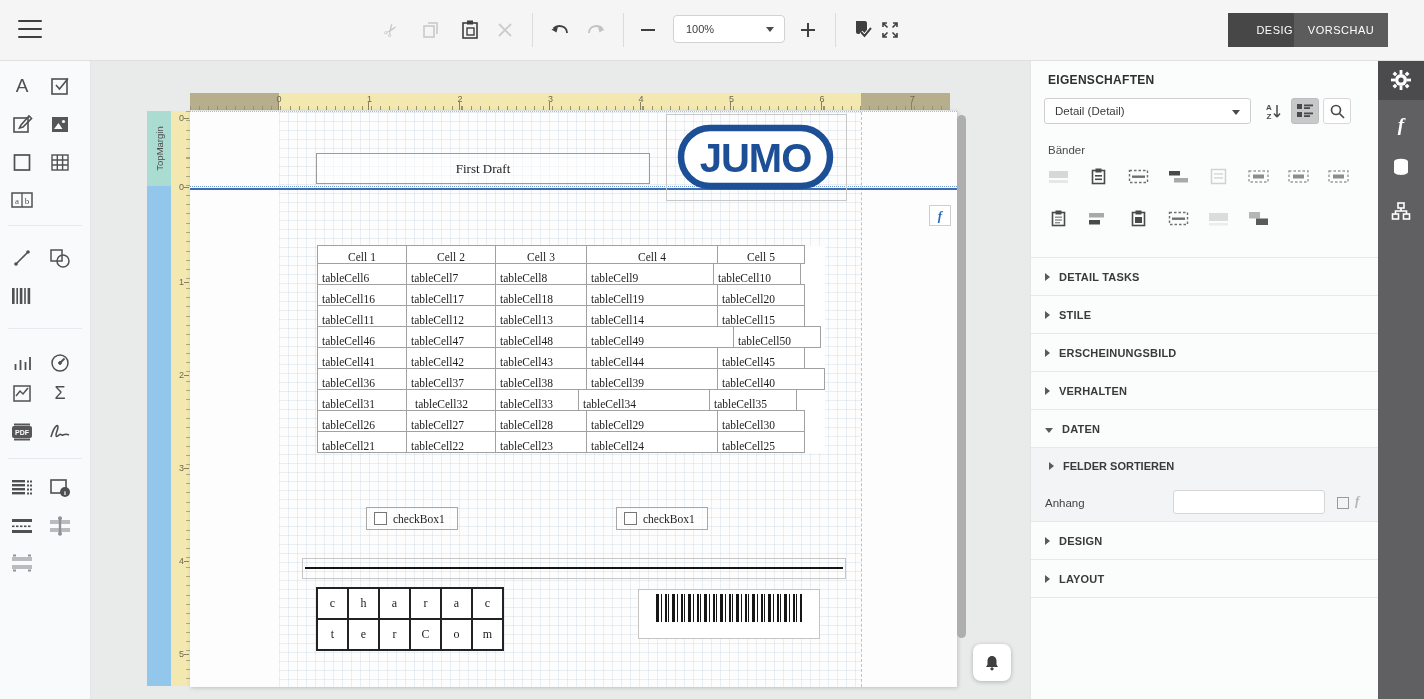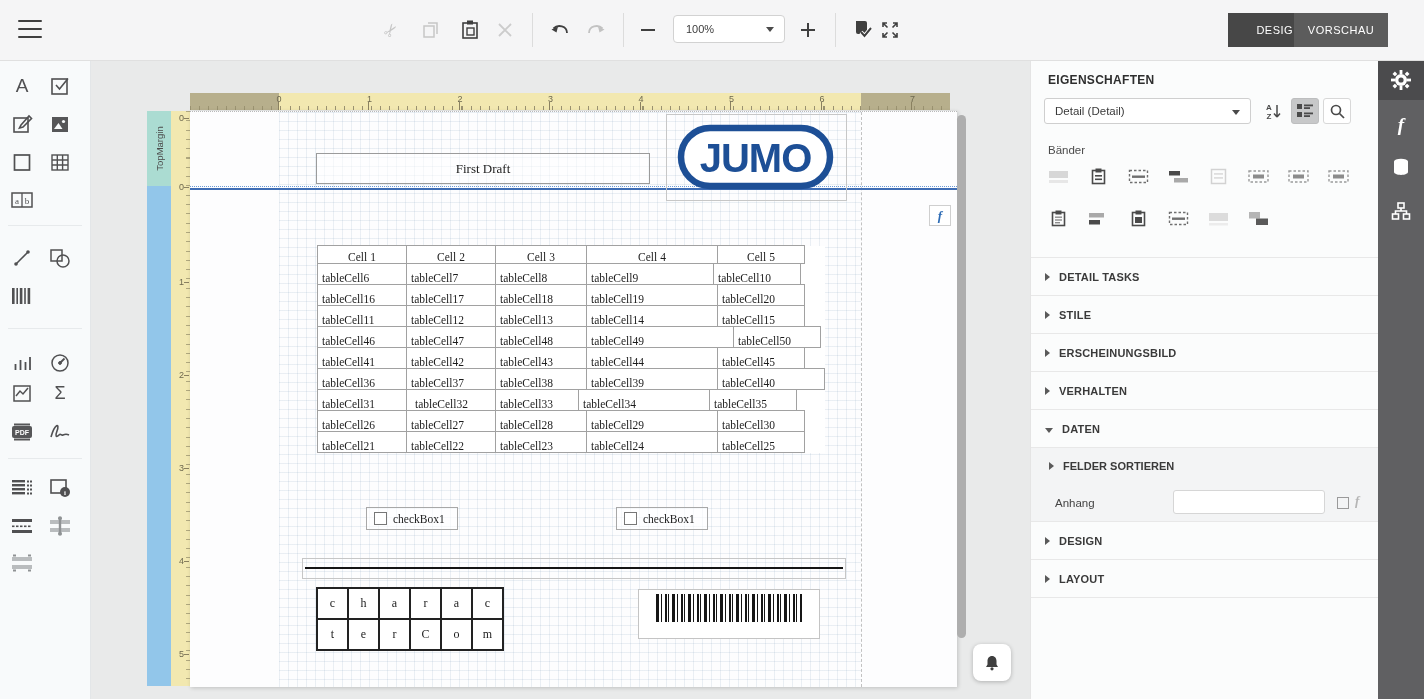--- a/index.html
+++ b/index.html
@@ -110,21 +110,21 @@
   .sec{position:relative;height:37px;border-top:1px solid #e8e8e8;display:flex;align-items:center;cursor:pointer;}
   .sec .tri{width:0;height:0;border-top:4px solid transparent;border-bottom:4px solid transparent;
       border-left:5px solid #5a5a5a;margin:0 9px 0 14px;}
   .sec.open .tri{border-left:4px solid transparent;border-right:4px solid transparent;border-top:5px solid #5a5a5a;border-bottom:none;margin-top:3px;}
   .sec span{font-size:11px;font-weight:bold;color:#3a3a3a;letter-spacing:.2px;}
   .subblock{background:#f3f4f5;border-top:1px solid #e8e8e8;}
   .subsec{position:relative;height:36px;display:flex;align-items:center;cursor:pointer;}
   .subsec .tri{width:0;height:0;border-top:4px solid transparent;border-bottom:4px solid transparent;border-left:5px solid #5a5a5a;margin:0 9px 0 18px;}
   .subsec span{font-size:11px;font-weight:bold;color:#3a3a3a;}
   .anhang-row{position:relative;height:37px;display:flex;align-items:center;}
-  .anhang-row label{font-size:11.5px;color:#444;margin-left:24px;}
+  .anhang-row label{font-size:11.5px;color:#444;margin-left:14px;}
   .anhang-input{position:absolute;left:142px;top:6px;width:152px;height:24px;border:1px solid #d6d6d6;border-radius:3px;
       background:#fff;box-sizing:border-box;font-size:11px;padding:0 6px;}
   .anhang-cb{position:absolute;left:306px;top:13px;width:10px;height:10px;border:1px solid #9a9a9a;background:transparent;cursor:pointer;}
   .anhang-fx{position:absolute;left:324px;top:9px;font-family:"Liberation Serif",serif;font-style:italic;font-weight:bold;
       font-size:13px;color:#b5b5b5;cursor:pointer;}
 
   
   .rightstrip{position:absolute;left:1378px;top:60px;width:46px;height:639px;background:#606062;z-index:25;}
   .rs-tile{position:absolute;left:0;top:0;width:46px;height:40px;background:#4b4b4d;}
   .rsbtn{position:absolute;left:0;width:46px;height:34px;display:flex;align-items:center;justify-content:center;cursor:pointer;}

